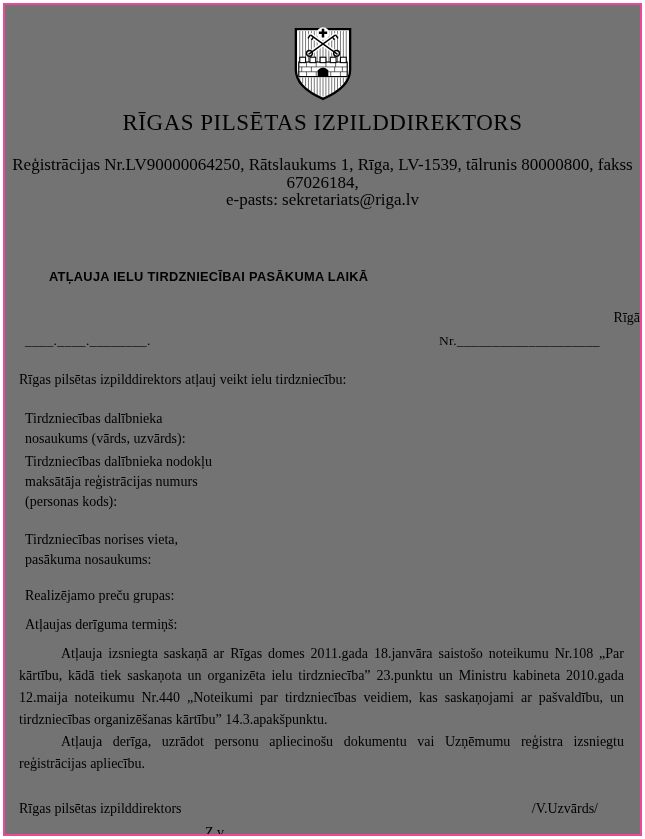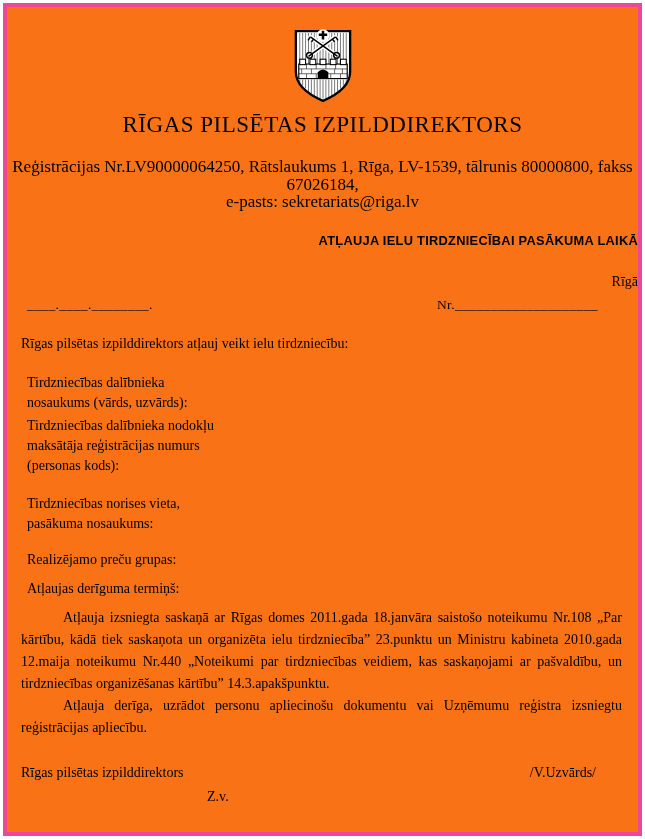--- a/index.html
+++ b/index.html
@@ -10,49 +10,50 @@
   body {
     width: 645px;
     height: 839px;
     position: relative;
     font-family: "Liberation Serif", serif;
     color: #000;
   }
   .page {
     position: absolute;
     inset: 3px;
-    border: 4px solid #ec4899;
-    background: #f97316;
+    border: 2px solid #ec4899;
+    background: #737373;
     overflow: hidden;
   }
   .coa {
     display: block;
     margin: 20px auto 0;
   }
   .org-name {
     text-align: center;
     font-size: 23px;
     letter-spacing: 0.5px;
     margin-top: 6px;
     line-height: 28px;
   }
   .contact {
     text-align: center;
     font-size: 17px;
     line-height: 17.5px;
     margin-top: 19px;
   }
   .doc-title {
-    text-align: right;
+    text-align: left;
     font-family: "Liberation Sans", sans-serif;
     font-weight: bold;
     font-size: 12.8px;
     letter-spacing: 0.3px;
-    margin-top: 20px;
-    line-height: 19px;
+    margin-top: 58px;
+    line-height: 19px;
+    padding-left: 44px;
   }
   .place {
     text-align: right;
     font-size: 14px;
     margin-top: 22px;
     line-height: 19px;
   }
   .date-row {
     display: flex;
     justify-content: space-between;

